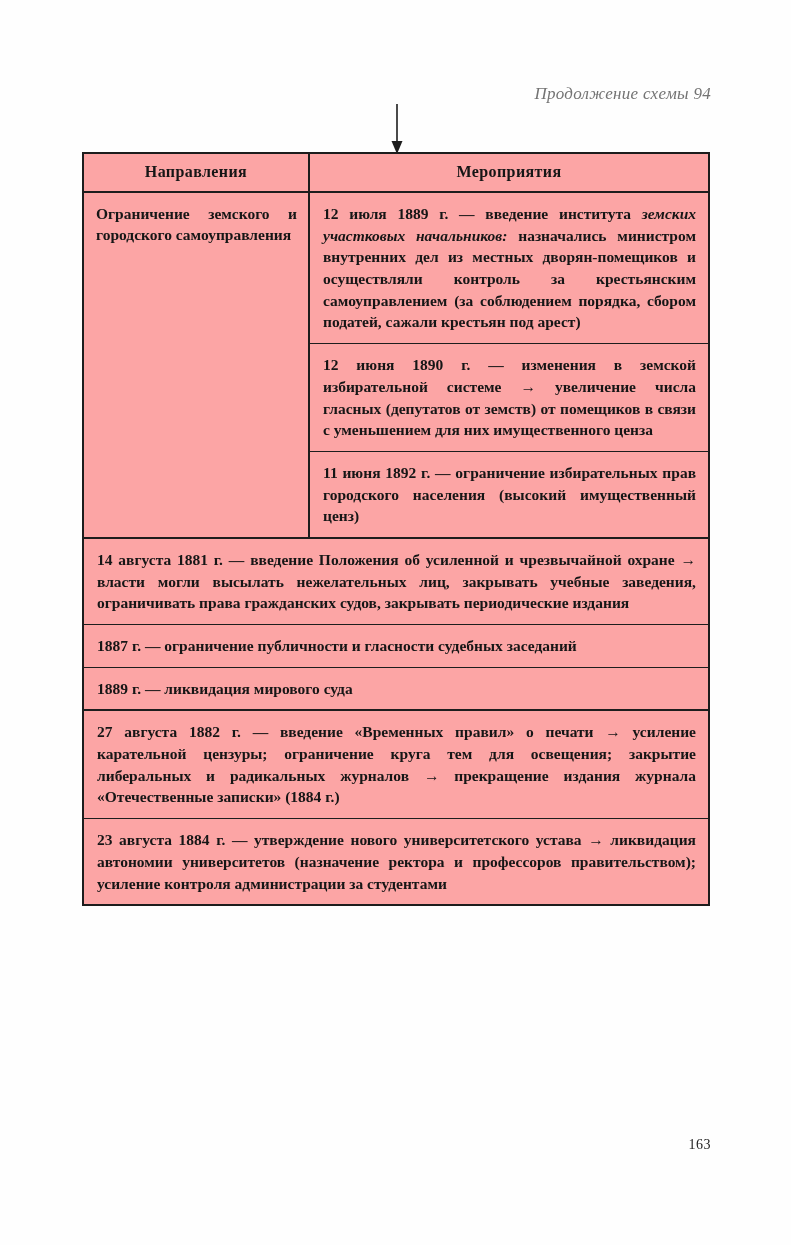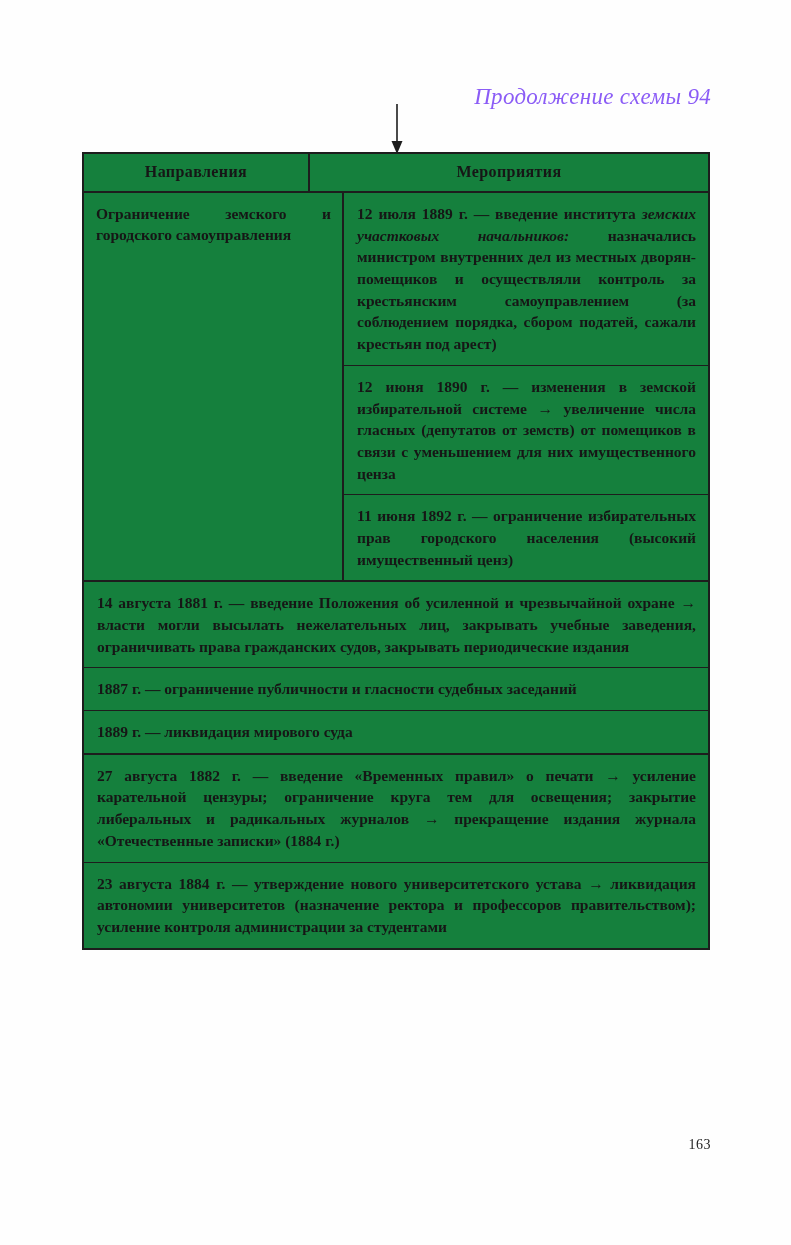--- a/index.html
+++ b/index.html
@@ -14,39 +14,39 @@
     background: #fefefe;
     font-family: "Liberation Serif", "DejaVu Serif", serif;
     color: #161616;
     overflow: hidden;
   }
   .header-note {
     position: absolute;
     top: 84px;
     right: 80px;
     font-style: italic;
-    font-size: 23px;
+    font-size: 17px;
     letter-spacing: 0.3px;
-    color: #8b5cf6;
+    color: #737373;
   }
   .arrow-wrap {
     position: absolute;
     left: 388px;
     top: 104px;
     width: 18px;
     height: 50px;
   }
   .schema-table {
     position: absolute;
     left: 82px;
     top: 152px;
     width: 628px;
     border: 2px solid #1d1d1d;
     box-sizing: border-box;
-    background: #15803d;
+    background: #fca5a5;
   }
   .thead {
     display: flex;
     border-bottom: 2px solid #1d1d1d;
   }
   .th {
     font-weight: bold;
     font-size: 16px;
     text-align: center;
     padding: 9px 8px 10px 8px;
@@ -62,21 +62,21 @@
     flex: 1;
   }
   .trow {
     display: flex;
     border-bottom: 2px solid #1d1d1d;
   }
   .trow:last-child {
     border-bottom: none;
   }
   .dir-cell {
-    width: 260px;
+    width: 226px;
     flex: 0 0 auto;
     border-right: 2px solid #1d1d1d;
     box-sizing: border-box;
     padding: 10px 11px 12px 12px;
     font-weight: bold;
     font-size: 15.5px;
     line-height: 1.38;
     text-align: justify;
   }
   .measures {

